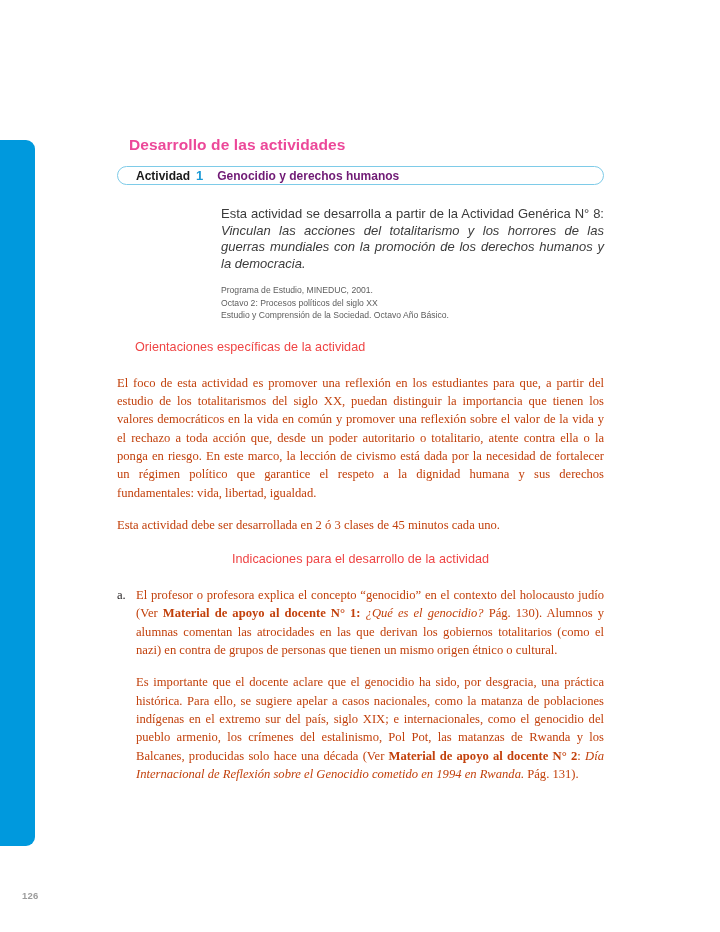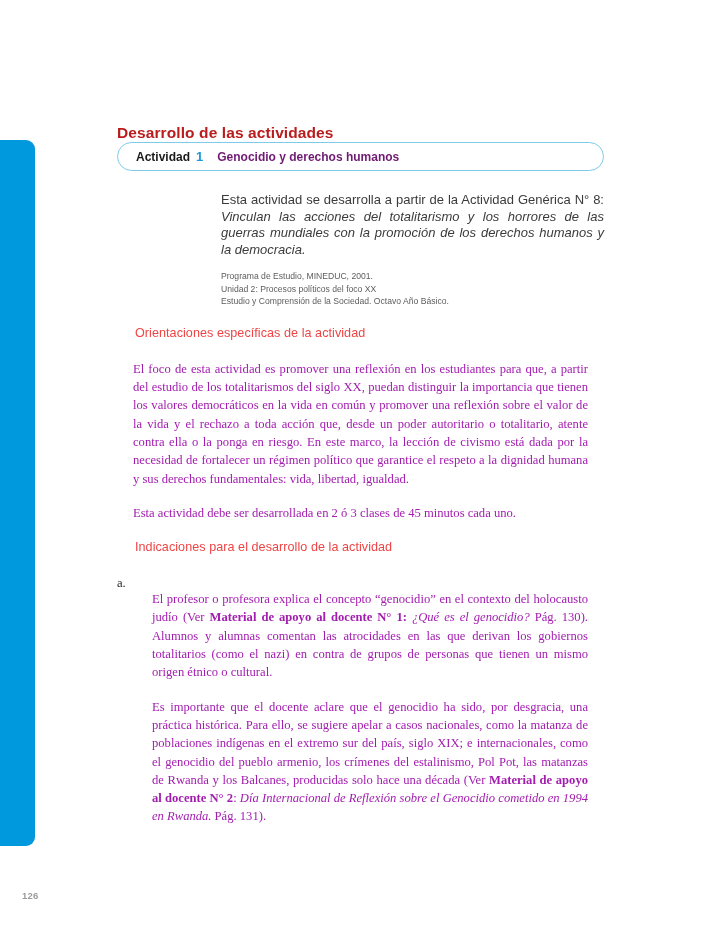--- a/index.html
+++ b/index.html
@@ -44,31 +44,31 @@
 
   
   .content {
     position: absolute;
     left: 117px;
     top: 124px;
     width: 487px;
   }
 
   h1.page-title {
-    margin: 0;
+    margin: 12px;
     font-family: "Liberation Sans", "DejaVu Sans", sans-serif;
     font-size: 15.5px;
     font-weight: bold;
-    color: #b91c1c;
+    color: #ec4899;
     letter-spacing: 0.1px;
   }
 
   
   .activity-bar {
-    height: 29px;
+    height: 19px;
     border: 1.2px solid #7ecbe8;
     border-radius: 15px;
     display: flex;
     align-items: center;
     padding: 0 0 0 18px;
     box-sizing: border-box;
     background: #ffffff;
   }
   .activity-word {
     font-family: "Liberation Sans", "DejaVu Sans", sans-serif;
@@ -119,29 +119,29 @@
   
   h2.section-heading {
     margin: 18px;
     font-family: "Liberation Sans", "DejaVu Sans", sans-serif;
     font-size: 12.6px;
     font-weight: normal;
     color: #ef4444;
     letter-spacing: 0.05px;
   }
   .sec-orient { margin-top: 38px; }
-  .sec-indic  { margin-top: 41px; }
+  .sec-indic  { margin-top: 41px; text-align: center; }
 
   
   p.body-par {
-    margin: 16px;
+    margin: 0;
     font-size: 12.6px;
     line-height: 18.3px;
     text-align: justify;
-    color: #a21caf;
+    color: #c2410c;
   }
   p.body-par + p.body-par { margin-top: 14px; }
   .first-par { margin-top: 20px !important; }
 
   
   .list-item {
     display: flex;
     margin-top: 20px;
   }
   .list-marker {
@@ -174,21 +174,21 @@
     <span class="activity-word">Actividad</span>
     <span class="activity-number">1</span>
     <span class="activity-title">Genocidio y derechos humanos</span>
   </div>
 
   <div class="intro-block">
     <p class="intro-text"><span>Esta actividad se desarrolla a partir de la Actividad Genérica N° 8:</span> <i>Vinculan las acciones del totalitarismo y los horrores de las guerras mundiales con la promoción de los derechos humanos y la democracia.</i></p>
 
     <div class="citation">
       <div>Programa de Estudio, MINEDUC, 2001.</div>
-      <div>Unidad 2: Procesos políticos del foco XX</div>
+      <div>Octavo 2: Procesos políticos del siglo XX</div>
       <div>Estudio y Comprensión de la Sociedad. Octavo Año Básico.</div>
     </div>
   </div>
 
   <h2 class="section-heading sec-orient">Orientaciones específicas de la actividad</h2>
 
   <p class="body-par first-par">El foco de esta actividad es promover una reflexión en los estudiantes para que, a partir del estudio de los totalitarismos del siglo XX, puedan distinguir la importancia que tienen los valores democráticos en la vida en común y promover una reflexión sobre el valor de la vida y el rechazo a toda acción que, desde un poder autoritario o totalitario, atente contra ella o la ponga en riesgo. En este marco, la lección de civismo está dada por la necesidad de fortalecer un régimen político que garantice el respeto a la dignidad humana y sus derechos fundamentales: vida, libertad, igualdad.</p>
   <p class="body-par">Esta actividad debe ser desarrollada en 2 ó 3 clases de 45 minutos cada uno.</p>
 
   <h2 class="section-heading sec-indic">Indicaciones para el desarrollo de la actividad</h2>

